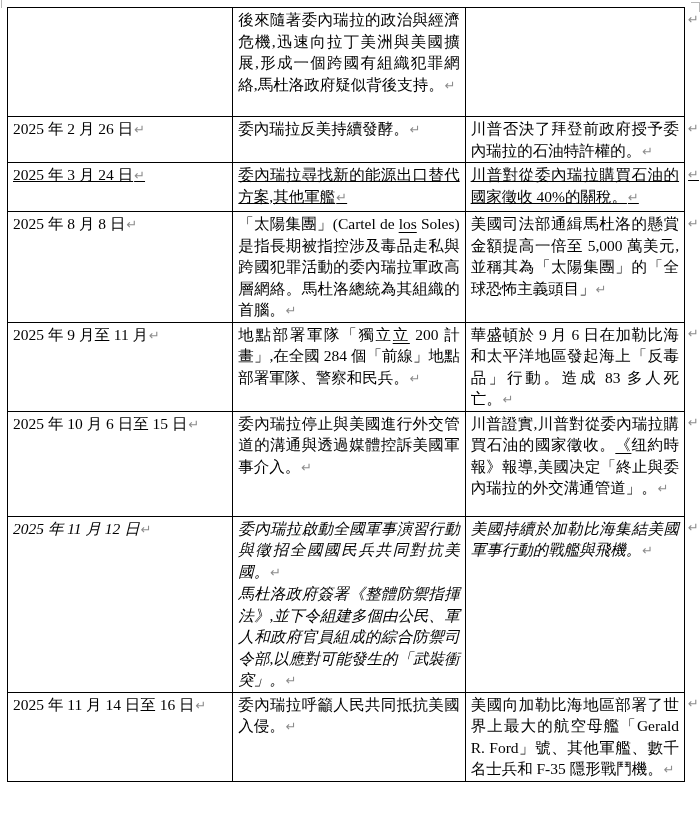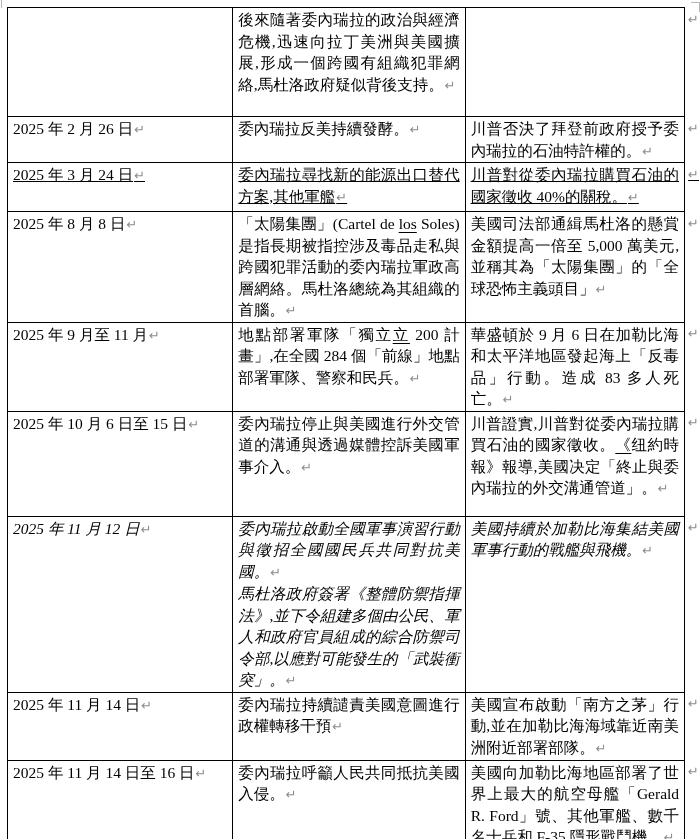--- a/index.html
+++ b/index.html
@@ -145,32 +145,20 @@
             <div class="para"><span>委內瑞拉啟動全國軍事演習行動與徵招全國國民兵共同對抗美國。</span><span class="pmark">↵</span></div>
             <div class="para"><span>馬杜洛政府簽署《整體防禦指揮法》,並下令組建多個由公民、軍人和政府官員組成的綜合防禦司令部,以應對可能發生的「武裝衝突」。</span><span class="pmark">↵</span></div>
           </td>
           <td class="cell c2">
             <div class="para"><span>美國持續於加勒比海集結美國軍事行動的戰艦與飛機。</span><span class="pmark">↵</span></div>
           </td>
           <td class="rowmark-cell"><span class="pmark">↵</span></td>
         </tr>
         <tr>
           <td class="cell c0">
-            <div class="para"><span>2025 年 11 月 14 日</span><span class="pmark">↵</span></div>
-          </td>
-          <td class="cell c1">
-            <div class="para"><span>委內瑞拉持續譴責美國意圖進行政權轉移干預</span><span class="pmark">↵</span></div>
-          </td>
-          <td class="cell c2">
-            <div class="para"><span>美國宣布啟動「南方之茅」行動,並在加勒比海海域靠近南美洲附近部署部隊。</span><span class="pmark">↵</span></div>
-          </td>
-          <td class="rowmark-cell"><span class="pmark">↵</span></td>
-        </tr>
-        <tr>
-          <td class="cell c0">
             <div class="para"><span>2025 年 11 月 14 日至 16 日</span><span class="pmark">↵</span></div>
           </td>
           <td class="cell c1">
             <div class="para"><span>委內瑞拉呼籲人民共同抵抗美國入侵。</span><span class="pmark">↵</span></div>
           </td>
           <td class="cell c2">
             <div class="para"><span>美國向加勒比海地區部署了世界上最大的航空母艦「Gerald R. Ford」號、其他軍艦、數千名士兵和 F-35 隱形戰鬥機。</span><span class="pmark">↵</span></div>
           </td>
           <td class="rowmark-cell"><span class="pmark">↵</span></td>
         </tr>

